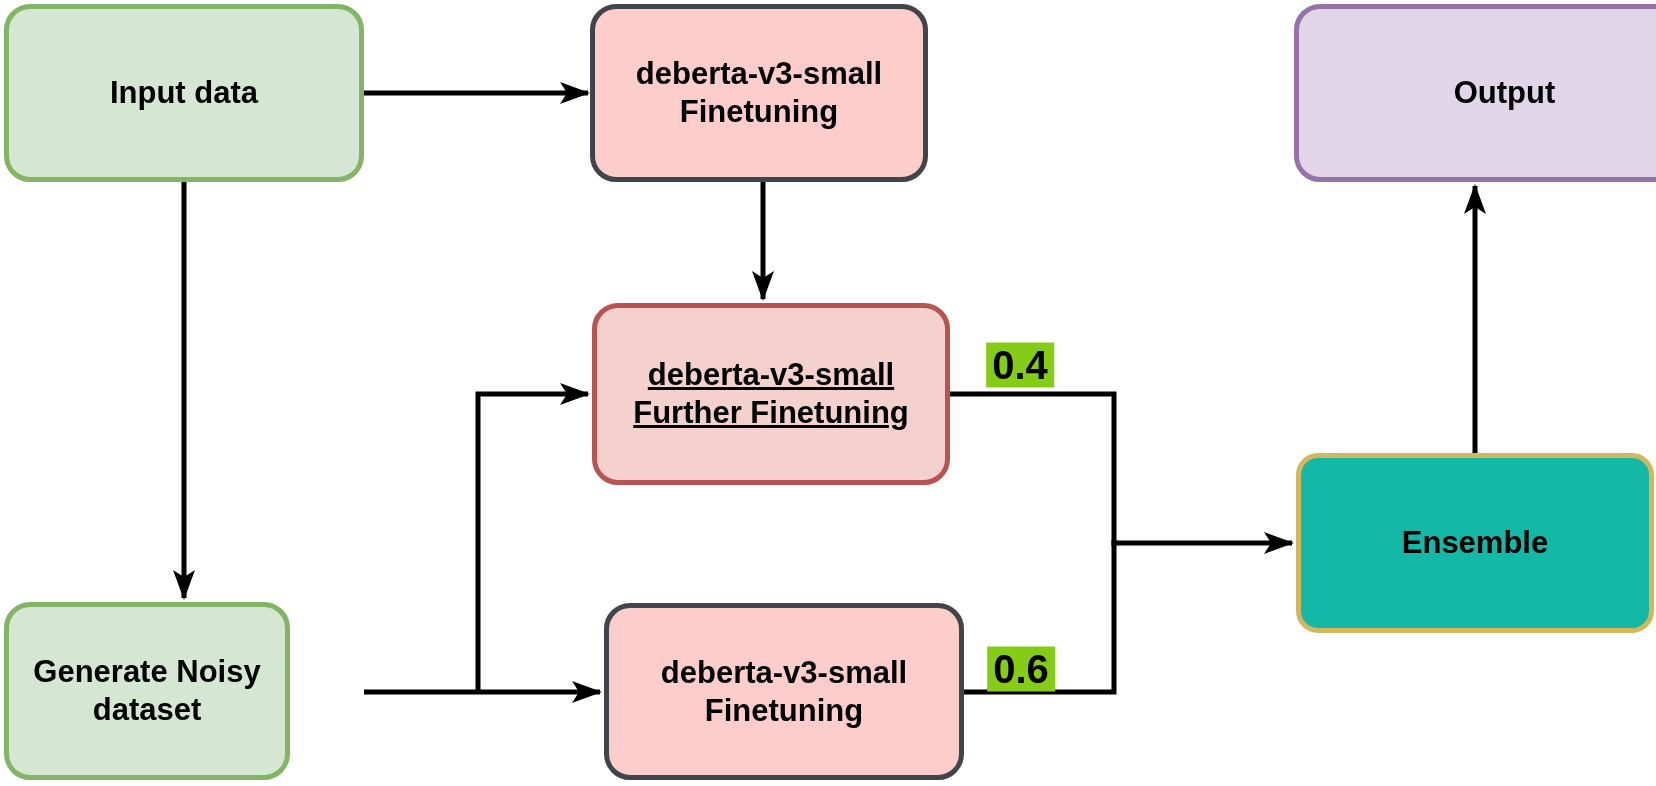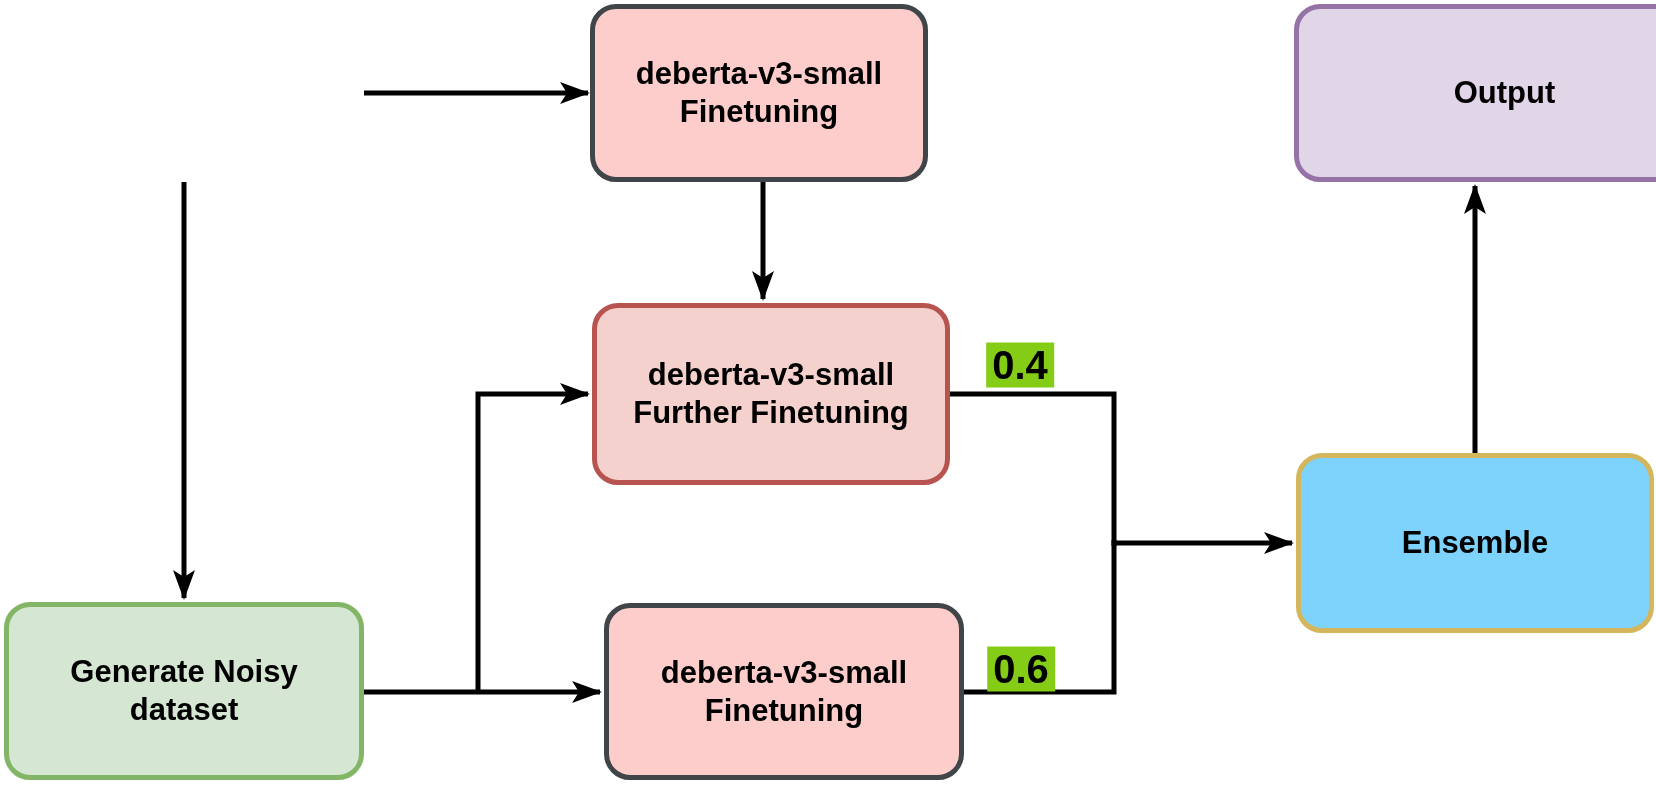--- a/index.html
+++ b/index.html
@@ -43,21 +43,21 @@
     color: #000000;
     background: #84cc16;
     padding: 0 6px;
     white-space: nowrap;
   }
   
   #node-input           { left: 4px;    top: 4px;   width: 360px; height: 178px; }
   #node-finetune-top    { left: 590px;  top: 4px;   width: 338px; height: 178px; }
   #node-output          { left: 1294px; top: 4px;   width: 421px; height: 178px; }
   #node-further         { left: 592px;  top: 303px; width: 358px; height: 182px; }
-  #node-noisy           { left: 4px;    top: 602px; width: 360px; height: 178px; }
+  #node-noisy           { left: 4px;    top: 602px; width: 286px; height: 178px; }
   #node-finetune-bottom { left: 604px;  top: 603px; width: 360px; height: 177px; }
   #node-ensemble        { left: 1296px; top: 453px; width: 358px; height: 180px; }
   #label-weight-04 { left: 1020px; top: 365px; }
   #label-weight-06 { left: 1021px; top: 669px; text-align: center; }
 </style>
 </head>
 <body>
 
 <div class="canvas">
 
@@ -73,42 +73,45 @@
       <path d="M 763 182 L 763 299" marker-end="url(#arrow)"></path>
       <path d="M 364 692 L 600 692" marker-end="url(#arrow)"></path>
       <path d="M 478 692 L 478 394 L 588 394" marker-end="url(#arrow)"></path>
       <path d="M 950 394 L 1114 394 L 1114 546"></path>
       <path d="M 964 692 L 1114 692 L 1114 540"></path>
       <path d="M 1114 543 L 1292 543" marker-end="url(#arrow)"></path>
       <path d="M 1475 453 L 1475 186" marker-end="url(#arrow)"></path>
     </g>
   </svg>
 
+  <div class="node" id="node-input" style="background-color: rgb(213, 231, 211); border-color: rgb(131, 181, 102);">
+    <span class="node-label">Input data</span>
+  </div>
 
   <div class="node" id="node-finetune-top" style="background-color: rgb(252, 205, 202); border-color: rgb(64, 69, 74);">
     <span class="node-label">deberta-v3-small Finetuning</span>
   </div>
 
   <div class="node" id="node-output" style="background-color: rgb(225, 213, 232); border-color: rgb(150, 115, 167);">
     <span class="node-label">Output</span>
   </div>
 
-  <div class="node" id="node-further" style="background-color: rgb(245, 209, 205); border-color: rgb(184, 84, 80);">
+  <div class="node" id="node-further" style="background-color: rgb(245, 209, 205); border-color: rgb(184, 84, 80); text-decoration: underline;">
     <span class="node-label">deberta-v3-small Further Finetuning</span>
   </div>
 
   <div class="node" id="node-noisy" style="background-color: rgb(213, 231, 211); border-color: rgb(131, 181, 102);">
     <span class="node-label">Generate Noisy dataset</span>
   </div>
 
   <div class="node" id="node-finetune-bottom" style="background-color: rgb(252, 205, 202); border-color: rgb(64, 69, 74);">
     <span class="node-label">deberta-v3-small Finetuning</span>
   </div>
 
-  <div class="node" id="node-ensemble" style="background-color: #7dd3fc; border-color: rgb(212, 182, 92);">
+  <div class="node" id="node-ensemble" style="background-color: #14b8a6; border-color: rgb(212, 182, 92); border-radius: 22px;">
     <span class="node-label">Ensemble</span>
   </div>
 
   <div class="edge-label" id="label-weight-04">0.4</div>
 
   <div class="edge-label" id="label-weight-06">0.6</div>
 
 </div>
 
 </body></html>

